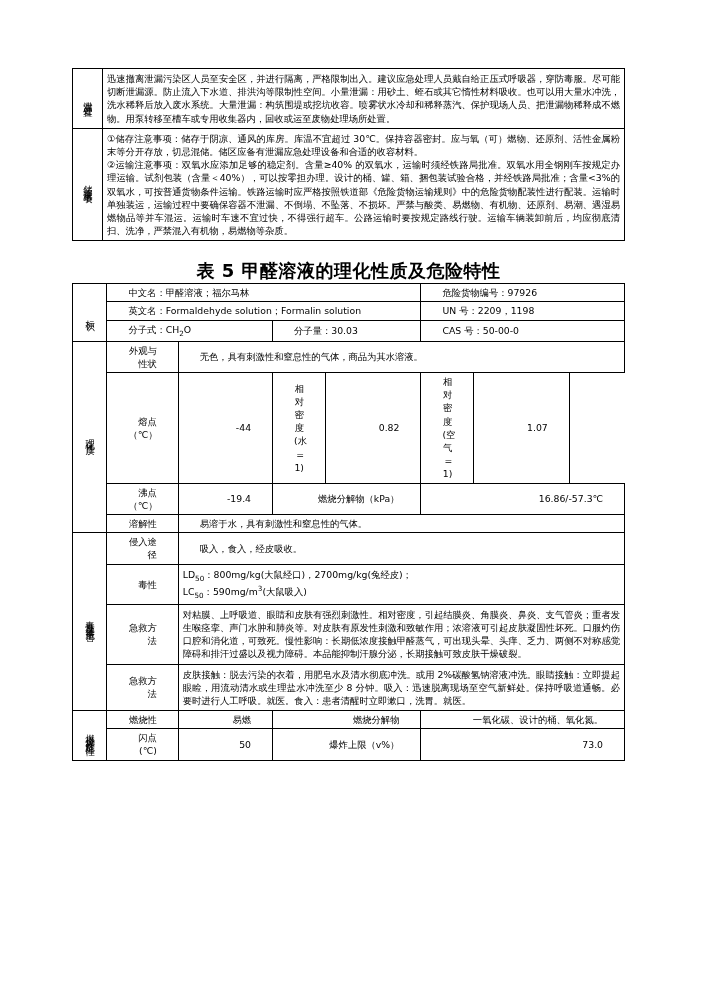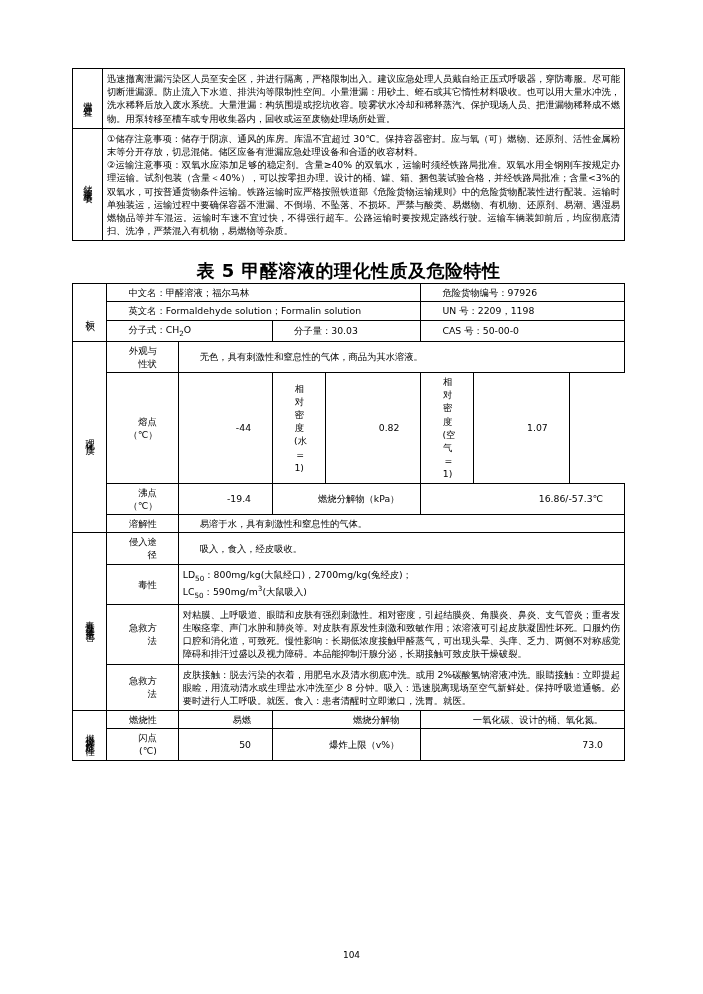--- a/index.html
+++ b/index.html
@@ -201,14 +201,13 @@
       </tr>
       <tr>
         <td class="ctr">闪点(℃)</td>
         <td class="ctr">50</td>
         <td class="ctr" colspan="2">爆炸上限（v%）</td>
         <td class="ctr" colspan="3">73.0</td>
       </tr>
     </tbody>
   </table>
 
-  <div class="footer">104</div>
 </div>
 
 </body></html>

